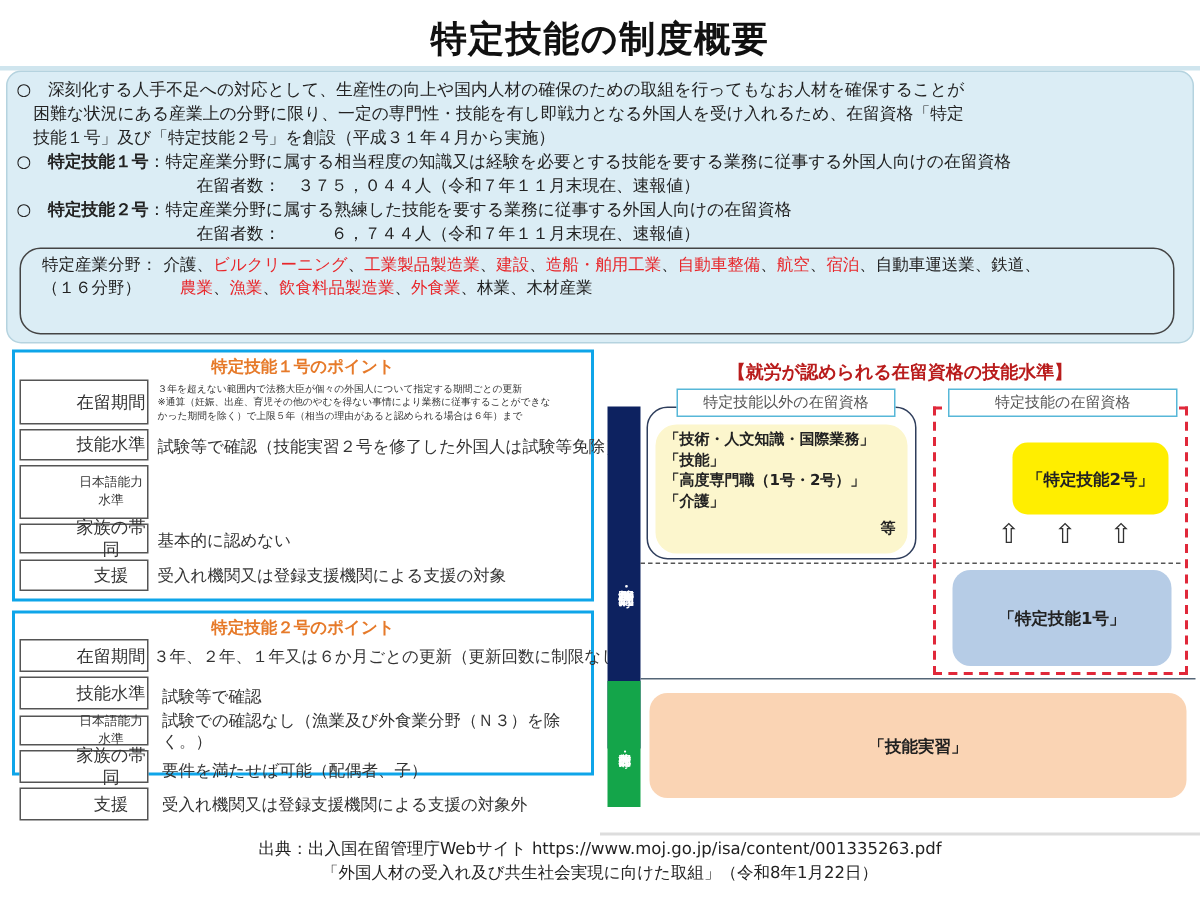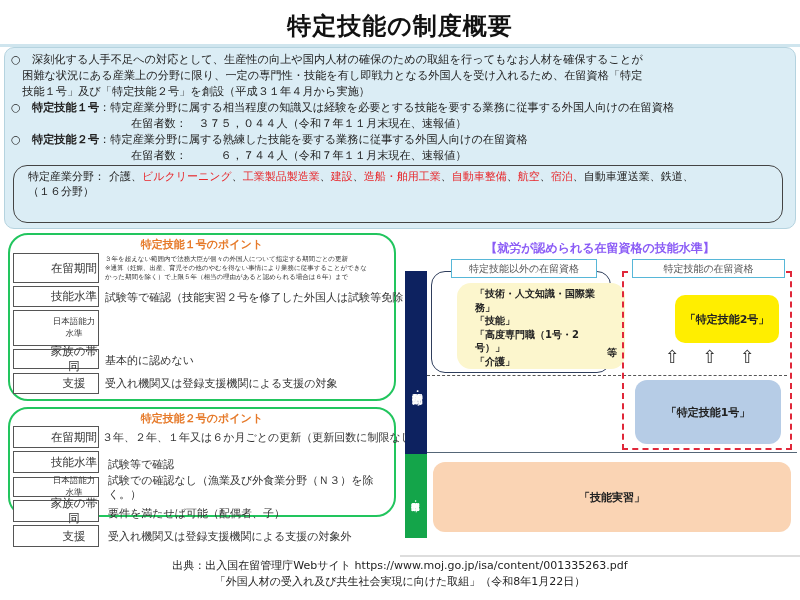--- a/index.html
+++ b/index.html
@@ -8,35 +8,35 @@
     .title-rule { position: absolute; top: 44px; left: 0; width: 800px; height: 3px; background: #cfe5ee; }
 
     .overview { position: absolute; top: 47px; left: 4px; width: 792px; height: 182px; background: #dbedf5; border: 1px solid #b5d3df; border-radius: 10px; }
     .ov-line { position: absolute; left: 6px; font-size: 11.2px; line-height: 16px; white-space: nowrap; color: #222; }
     .ov-line b { font-weight: bold; }
     .sectors { position: absolute; left: 8px; top: 117px; width: 770px; height: 58px; border: 1px solid #444; border-radius: 14px; background: #dbedf5; }
     .sec-line { position: absolute; font-size: 11px; line-height: 15px; white-space: nowrap; }
     .red { color: #e8262a; }
     .note { font-size: 10.5px; }
 
-    .point { position: absolute; left: 8px; width: 388px; border: 2px solid #22c55e; border-radius: 20px; background: #fff; }
+    .point { position: absolute; left: 8px; width: 388px; border: 2px solid #0ea5e9; border-radius: 0; background: #fff; }
     .pt-title { position: absolute; top: 2px; left: 0; width: 100%; text-align: center; font-size: 11px; font-weight: bold; color: #e67a2a; }
     .lbl { position: absolute; left: 3px; width: 86px; border: 1.5px solid #555; background: #fff; text-align: center; font-size: 11.5px; color: #333; display: flex; align-items: center; justify-content: center; padding-left: 36px; }
     .lbl.small { font-size: 8.5px; }
     .val { position: absolute; left: 95px; font-size: 11px; line-height: 14px; color: #333; white-space: nowrap; }
     .val.tiny { font-size: 6.5px; line-height: 9px; }
 
-    .rp-title { position: absolute; top: 240px; left: 400px; width: 400px; text-align: center; font-size: 12px; font-weight: bold; color: #8b5cf6; }
+    .rp-title { position: absolute; top: 240px; left: 400px; width: 400px; text-align: center; font-size: 12px; font-weight: bold; color: #b91c1c; }
     .band-pro { position: absolute; left: 405px; top: 271px; width: 22px; height: 228px; background: #0d2260; color: #fff; font-size: 11px; writing-mode: vertical-rl; text-align: center; display: flex; align-items: center; justify-content: center; }
     .band-non { position: absolute; left: 405px; top: 452px; width: 22px; height: 84px; background: #14a54a; color: #fff; font-size: 8.5px; writing-mode: vertical-rl; display: flex; align-items: center; justify-content: center; line-height: 10px; }
     .hline-dash { position: absolute; left: 427px; top: 375px; width: 360px; border-top: 1px dashed #555; }
     .hline-solid { position: absolute; left: 427px; top: 452px; width: 370px; border-top: 1.5px solid #556677; }
     .other-box { position: absolute; left: 431px; top: 271px; width: 180px; height: 102px; border: 1.5px solid #2f3e5c; border-radius: 14px; }
     .other-label { position: absolute; left: 451px; top: 259px; width: 146px; height: 19px; border: 1px solid #57b7d8; background: #fff; font-size: 10px; color: #555; text-align: center; line-height: 17px; }
-    .other-inner { position: absolute; left: 437px; top: 283px; width: 168px; height: 86px; background: #fcf6cd; border-radius: 14px; font-size: 10px; font-weight: bold; line-height: 13.5px; padding: 4px 18px; color: #222; margin-left: 20px; }
+    .other-inner { position: absolute; left: 437px; top: 283px; width: 168px; height: 86px; background: #fcf6cd; border-radius: 14px; font-size: 10px; font-weight: bold; line-height: 13.5px; padding: 4px 6px; color: #222; }
     .other-inner .etc { position: absolute; right: 8px; bottom: 10px; }
     .ss-box { position: absolute; left: 622px; top: 271px; width: 170px; height: 179px; border: 2px dashed #e0283a; }
     .ss-label { position: absolute; left: 632px; top: 259px; width: 153px; height: 19px; border: 1px solid #57b7d8; background: #fff; font-size: 10px; color: #555; text-align: center; line-height: 17px; }
     .ss2 { position: absolute; left: 653px; top: 295px; width: 104px; height: 48px; background: #ffee00; border-radius: 10px; font-size: 11px; font-weight: bold; display: flex; align-items: center; justify-content: center; margin-left: 22px; }
     .arrows { position: absolute; left: 665px; top: 346px; width: 90px; display: flex; justify-content: space-between; font-size: 18px; color: #333; }
     .ss1 { position: absolute; left: 635px; top: 380px; width: 146px; height: 64px; background: #b6cce6; border-radius: 12px; font-size: 11px; font-weight: bold; display: flex; align-items: center; justify-content: center; }
     .tit { position: absolute; left: 433px; top: 462px; width: 358px; height: 70px; background: #fad4b4; border-radius: 12px; font-size: 11px; font-weight: bold; display: flex; align-items: center; justify-content: center; }
     .bottom-rule { position: absolute; left: 400px; top: 555px; width: 400px; height: 2px; background: #ddd; }
 
     .source { position: absolute; top: 558px; left: 0; width: 800px; text-align: center; font-size: 11px; line-height: 16px; color: #222; }
@@ -57,20 +57,21 @@
   <div class="ov-line" style="top:68px; left:126px">在留者数：　３７５，０４４人（令和７年１１月末現在、速報値）</div>
   <div class="ov-line" style="top:84px">
     <span>○　</span><b>特定技能２号</b><span>：特定産業分野に属する熟練した技能を要する業務に従事する外国人向けの在留資格</span>
   </div>
   <div class="ov-line" style="top:100px; left:126px">在留者数：　　　６，７４４人（令和７年１１月末現在、速報値）</div>
 
   <div class="sectors">
     <div class="sec-line" style="top:3px; left:14px">特定産業分野：</div>
     <div class="sec-line" style="top:18px; left:14px">（１６分野）</div>
     <div class="sec-line" style="top:3px; left:95px" id="sec-row1"><span>介護、</span><span class="red">ビルクリーニング</span><span>、</span><span class="red">工業製品製造業</span><span>、</span><span class="red">建設</span><span>、</span><span class="red">造船・舶用工業</span><span>、</span><span class="red">自動車整備</span><span>、</span><span class="red">航空</span><span>、</span><span class="red">宿泊</span><span>、自動車運送業、鉄道、</span></div>
+    <div class="sec-line" style="top:18px; left:106px" id="sec-row2"><span class="red">農業</span><span>、</span><span class="red">漁業</span><span>、</span><span class="red">飲食料品製造業</span><span>、</span><span class="red">外食業</span><span>、林業、木材産業</span></div>
   </div>
 </div>
 
 <div class="point" style="top:233px; height:168px">
   <div class="pt-title">特定技能１号のポイント</div>
   <div class="lbl" style="top:18px; height:30px">在留期間</div>
   <div class="val tiny" style="top:20px">
     <div>３年を超えない範囲内で法務大臣が個々の外国人について指定する期間ごとの更新</div>
     <div>※通算（妊娠、出産、育児その他のやむを得ない事情により業務に従事することができな</div>
     <div>かった期間を除く）で上限５年（相当の理由があると認められる場合は６年）まで</div>

